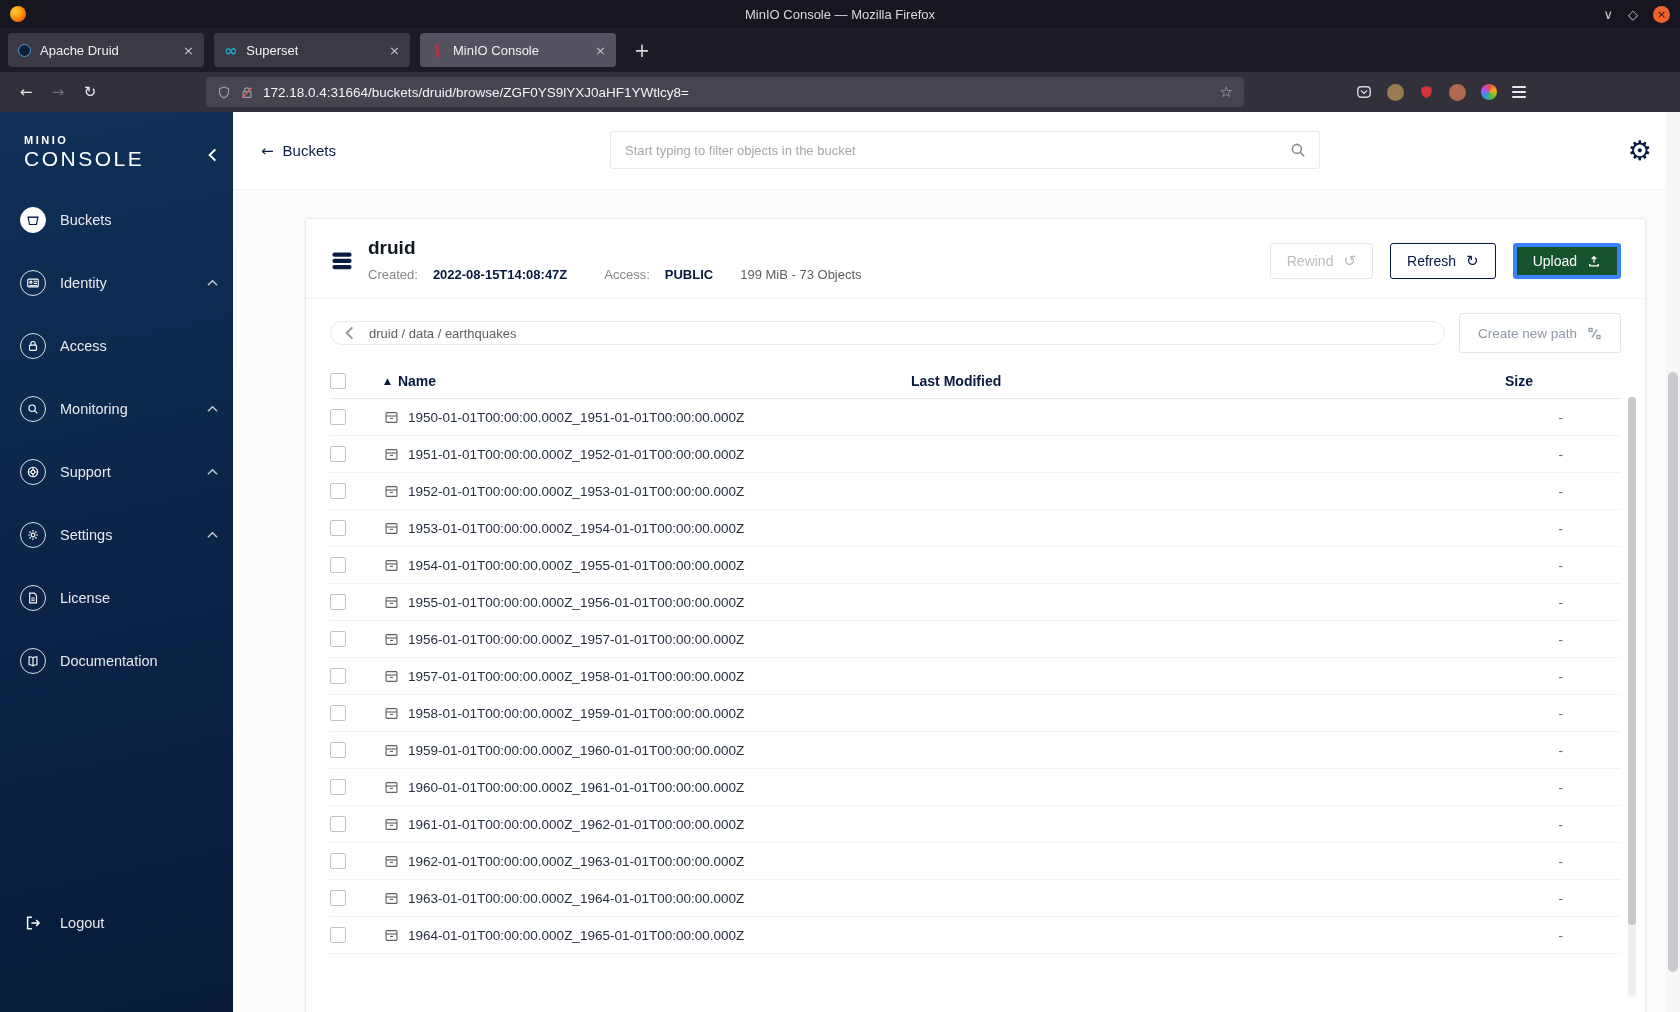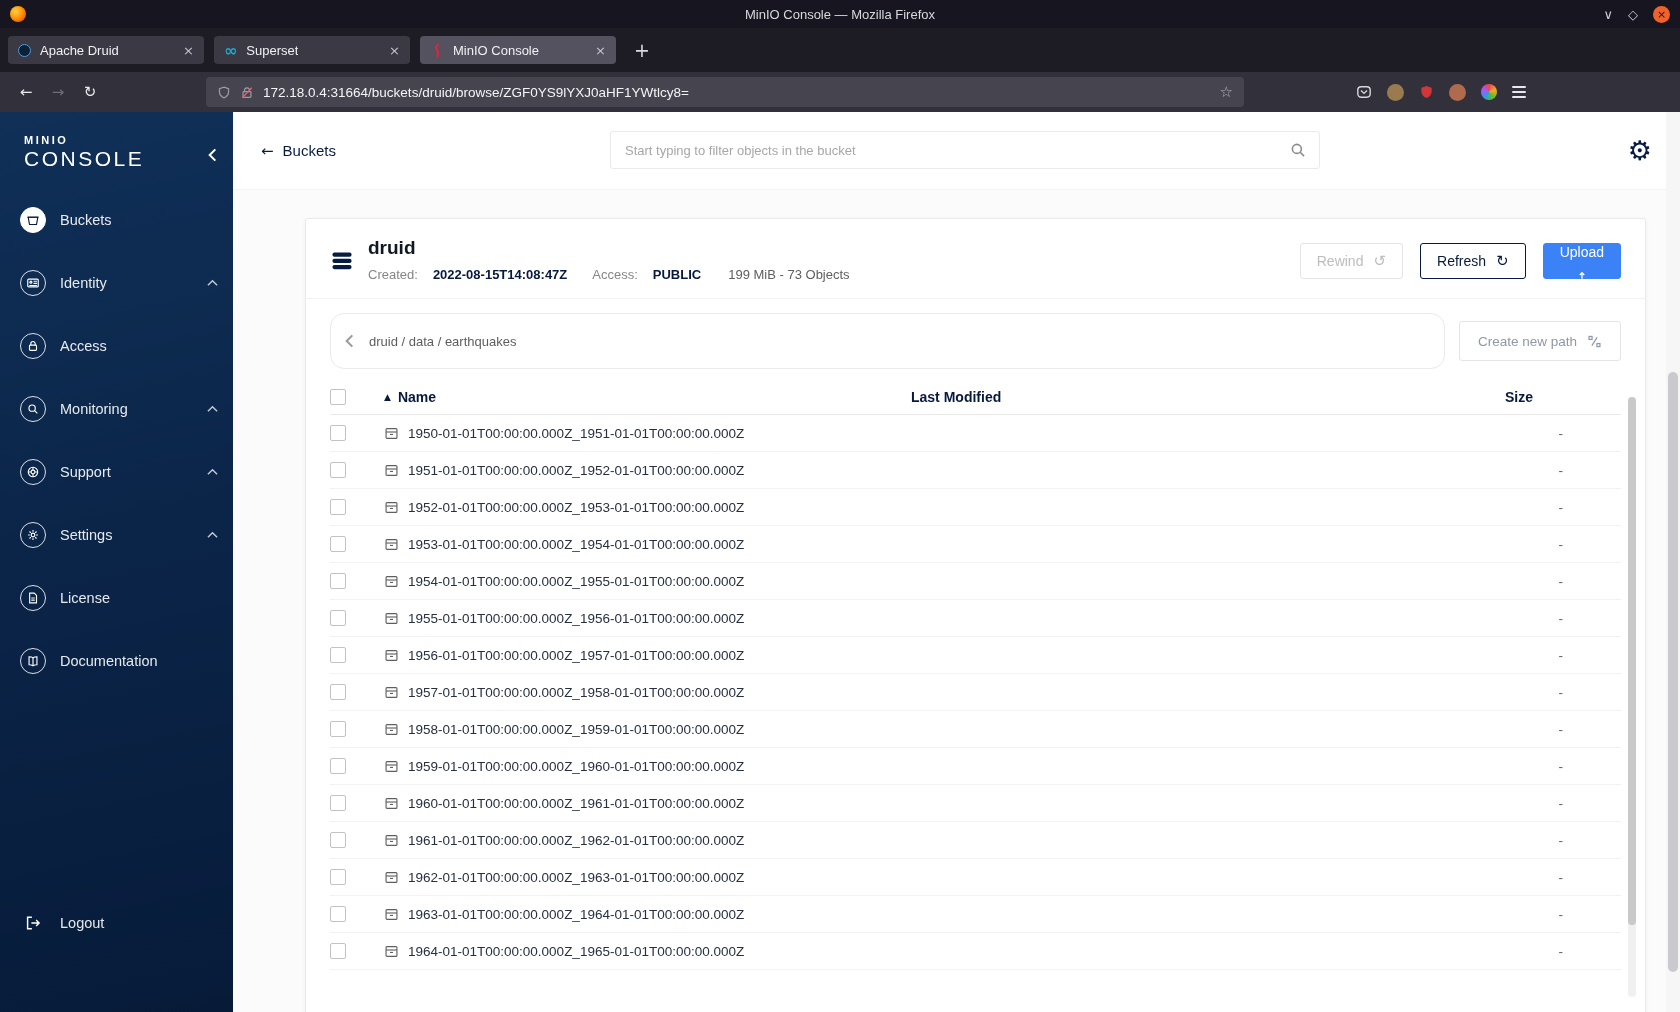--- a/index.html
+++ b/index.html
@@ -16,21 +16,21 @@
   .ff-logo { width:16px; height:16px; border-radius:50%;
     background:radial-gradient(circle at 35% 35%, #ffd24a 0%, #ff9500 45%, #e8551d 80%, #b94a9b 100%); }
   .tb-title { position:absolute; left:0; right:0; text-align:center; color:#d8d8de; font-size:13px; }
   .win-controls { position:absolute; right:10px; top:0; height:28px; display:flex; align-items:center; gap:15px; }
   .wc { color:#cfcfd6; font-size:13px; line-height:1; }
   .wc-close { width:17px; height:17px; border-radius:50%; background:#f0612c; color:#2b1408; font-size:11px;
     display:flex; align-items:center; justify-content:center; }
 
   
   .tabbar { height:44px; background:#1d1c25; display:flex; align-items:center; padding:0 8px; gap:10px; flex:0 0 auto; }
-  .tab { height:28px; width:196px; border-radius:4px; background:#3b3a44; color:#f0f0f4; font-size:13px;
+  .tab { height:34px; width:196px; border-radius:4px; background:#3b3a44; color:#f0f0f4; font-size:13px;
     display:flex; align-items:center; gap:9px; padding:0 10px; }
   .tab.active { background:#54525e; }
   .tab-label { white-space:nowrap; overflow:hidden; text-overflow:ellipsis; }
   .tab-close { margin-left:auto; color:#c4c4cb; font-size:13px; }
   .druid-dot { width:13px; height:13px; border-radius:50%; background:#0c2136; border:1.5px solid #4e9bd8; }
   .superset-ico { color:#20a7c9; font-weight:bold; font-size:16px; }
   .newtab { color:#d8d8de; font-size:19px; padding:0 8px; }
 
   
   .navbar { height:40px; background:#32313b; display:flex; align-items:center; padding:0 10px; flex:0 0 auto; }
@@ -90,25 +90,25 @@
   .bh-icon { color:#081C42; margin-top:3px; }
   .bh-title { font-size:19px; font-weight:bold; color:#101820; }
   .bh-meta { margin-top:8px; font-size:13px; color:#868686; display:flex; align-items:center; gap:15px; }
   .bh-val { color:#07193E; font-weight:bold; }
   .bh-summary { margin-left:12px; color:#5e5e5e; }
   .bh-actions { display:flex; gap:17px; margin-top:6px; }
   .btn { height:36px; border-radius:3px; padding:0 16px; font-size:14px; display:inline-flex;
     align-items:center; gap:10px; background:#fff; cursor:pointer; white-space:nowrap; }
   .btn-disabled { border:1px solid #e5e5e5; color:#bdbdbd; }
   .btn-outline { border:1px solid #07193E; color:#07193E; }
-  .btn-primary { background:#3b82f6; border:1px solid #3b82f6; color:#fff;flex-direction:column; }
+  .btn-primary { background:#14532d; border:4px solid #3b82f6; color:#fff; }
   .btn .glyph { font-size:15px; }
 
   .path-row { display:flex; align-items:center; gap:14px; margin:14px 24px 0; }
-  .path-box { flex:1; height:56px; border:1px solid #eaeaea; border-radius:14px; display:flex;
+  .path-box { flex:1; height:24px; border:1px solid #eaeaea; border-radius:14px; display:flex;
     align-items:center; gap:15px; padding:0 14px; }
   .path-back { color:#9a9a9a; cursor:pointer; display:flex; }
   .path-text { font-size:13px; color:#5e5e5e; }
   .btn-create { height:40px; border:1px solid #e5e5e5; border-radius:3px; background:#fff; color:#8f98a7;
     font-size:13.5px; padding:0 18px; display:flex; align-items:center; gap:10px; cursor:pointer; }
 
   .table { margin:10px 24px 0; }
   .grid { display:grid; grid-template-columns:54px 1fr 560px 150px; align-items:center; }
   .thead { height:36px; border-bottom:1px solid #e9e9e9; font-size:14px; font-weight:bold; color:#07193E; }
   .th-name { display:flex; align-items:center; gap:7px; }
@@ -368,21 +368,21 @@
                     <rect x="2" y="3" width="16" height="3.4" rx="1.7"></rect>
                     <rect x="2" y="8.2" width="16" height="3.4" rx="1.7"></rect>
                     <rect x="2" y="13.4" width="16" height="3.4" rx="1.7"></rect>
                   </svg>
               </span>
               <div>
                 <div class="bh-title">druid</div>
                 <div class="bh-meta">
                   <span>Created:</span>
                   <span class="bh-val">2022-08-15T14:08:47Z</span>
-                  <span style="margin-left:10px">Access:</span>
+                  <span style="margin-left:22px">Access:</span>
                   <span class="bh-val">PUBLIC</span>
                   <span class="bh-summary">199 MiB - 73 Objects</span>
                 </div>
               </div>
             </div>
             <div class="bh-actions">
               <button class="btn btn-disabled">
                 <span>Rewind</span>
                 <span class="glyph">↺</span>
               </button>

